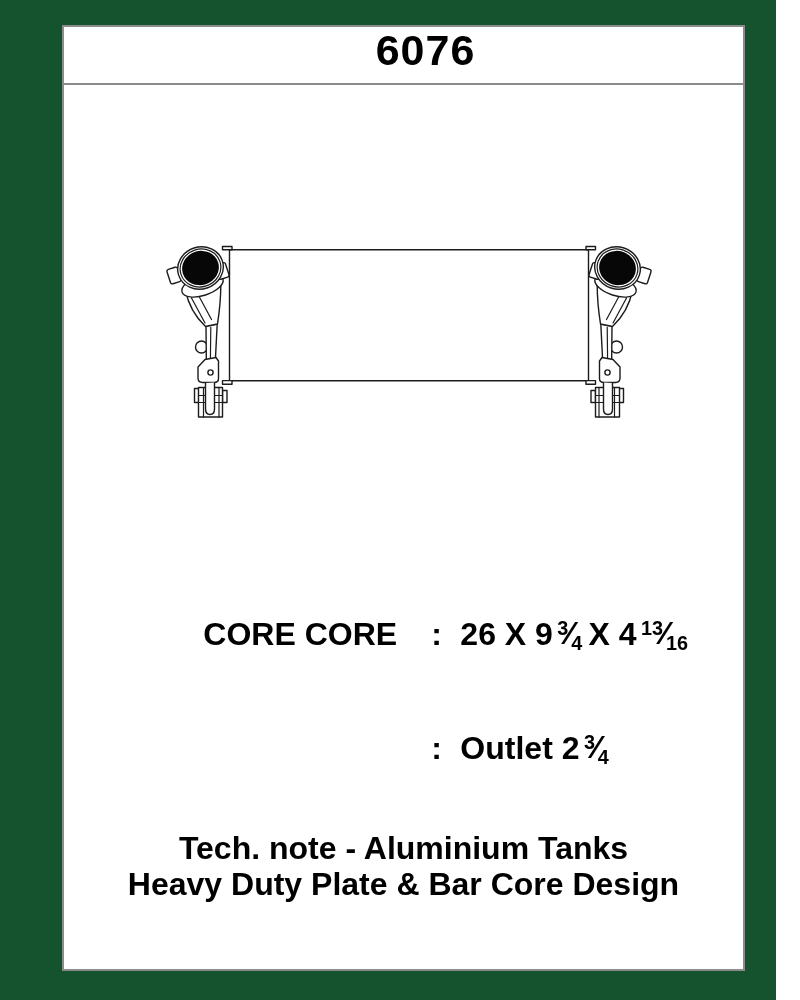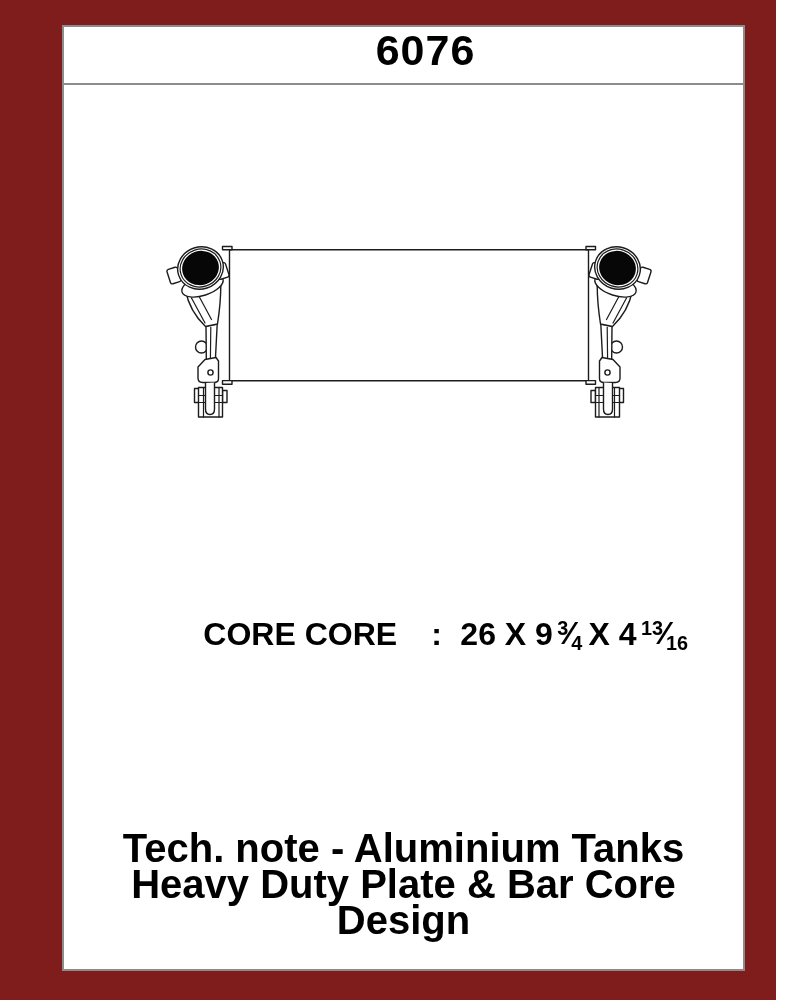--- a/index.html
+++ b/index.html
@@ -1,17 +1,17 @@
 <!DOCTYPE html>
 <html><head>
 <meta charset="utf-8">
 <style>
   html,body { margin:0; padding:0; background:#ffffff; }
   .page {
-    position:relative; width:776px; height:1000px; background:#7f1d1d;
+    position:relative; width:776px; height:1000px; background:#14532d;
     font-family:"Liberation Sans","DejaVu Sans",sans-serif; color:#000;
     overflow:hidden;
   }
   .frame {
     position:absolute; left:62px; top:25px; width:679px; height:942px;
     border:2px solid #8c8c8c; background:#ffffff;
   }
   .header {
     position:absolute; left:0; top:0; width:100%; height:56px;
     border-bottom:2px solid #8c8c8c;
@@ -35,21 +35,21 @@
   .spec-label { display:inline-block; width:228px; }
   .spec-colon { display:inline-block; width:29px; }
   .spec-value { white-space:pre; }
   .frac { display:inline-block; white-space:nowrap; margin:16px 0.20em 0 0.14em; }
   .frac .num { font-size:0.62em; position:relative; top:-0.52em; }
   .frac .sl  { position:relative; top:-0.04em; margin:0 -0.04em; }
   .frac .den { font-size:0.62em; position:relative; top:0.26em; }
 
   .tech-note {
     position:absolute; left:0; top:803px; width:100%;
-    text-align:center; font-size:40px; font-weight:bold; line-height:36px;
+    text-align:center; font-size:32px; font-weight:bold; line-height:36px;
   }
 </style>
 </head>
 <body>
 
 <div class="page">
   <div class="frame">
 
     <div class="header">
       <span class="part-number">6076</span>
@@ -99,20 +99,23 @@
       </g>
 
       <use href="#asm" transform="translate(818,0) scale(-1,1)"></use>
     </svg>
 
     <div class="spec-row row1">
       <span class="spec-label">CORE CORE</span><span class="spec-colon">:</span><span class="spec-value"><span>26 X 9</span><span class="frac"><span class="num">3</span><span class="sl">⁄</span><span class="den">4</span></span><span>X 4</span><span class="frac"><span class="num">13</span><span class="sl">⁄</span><span class="den">16</span></span></span>
     </div>
 
 
+    <div class="spec-row row3">
+      <span class="spec-label"></span><span class="spec-colon">:</span><span class="spec-value"><span>Outlet 2</span><span class="frac"><span class="num">3</span><span class="sl">⁄</span><span class="den">4</span></span></span>
+    </div>
 
     <div class="tech-note">
       <div>Tech. note - Aluminium Tanks</div>
       <div>Heavy Duty Plate &amp; Bar Core Design</div>
     </div>
 
   </div>
 </div>
 
 </body></html>

